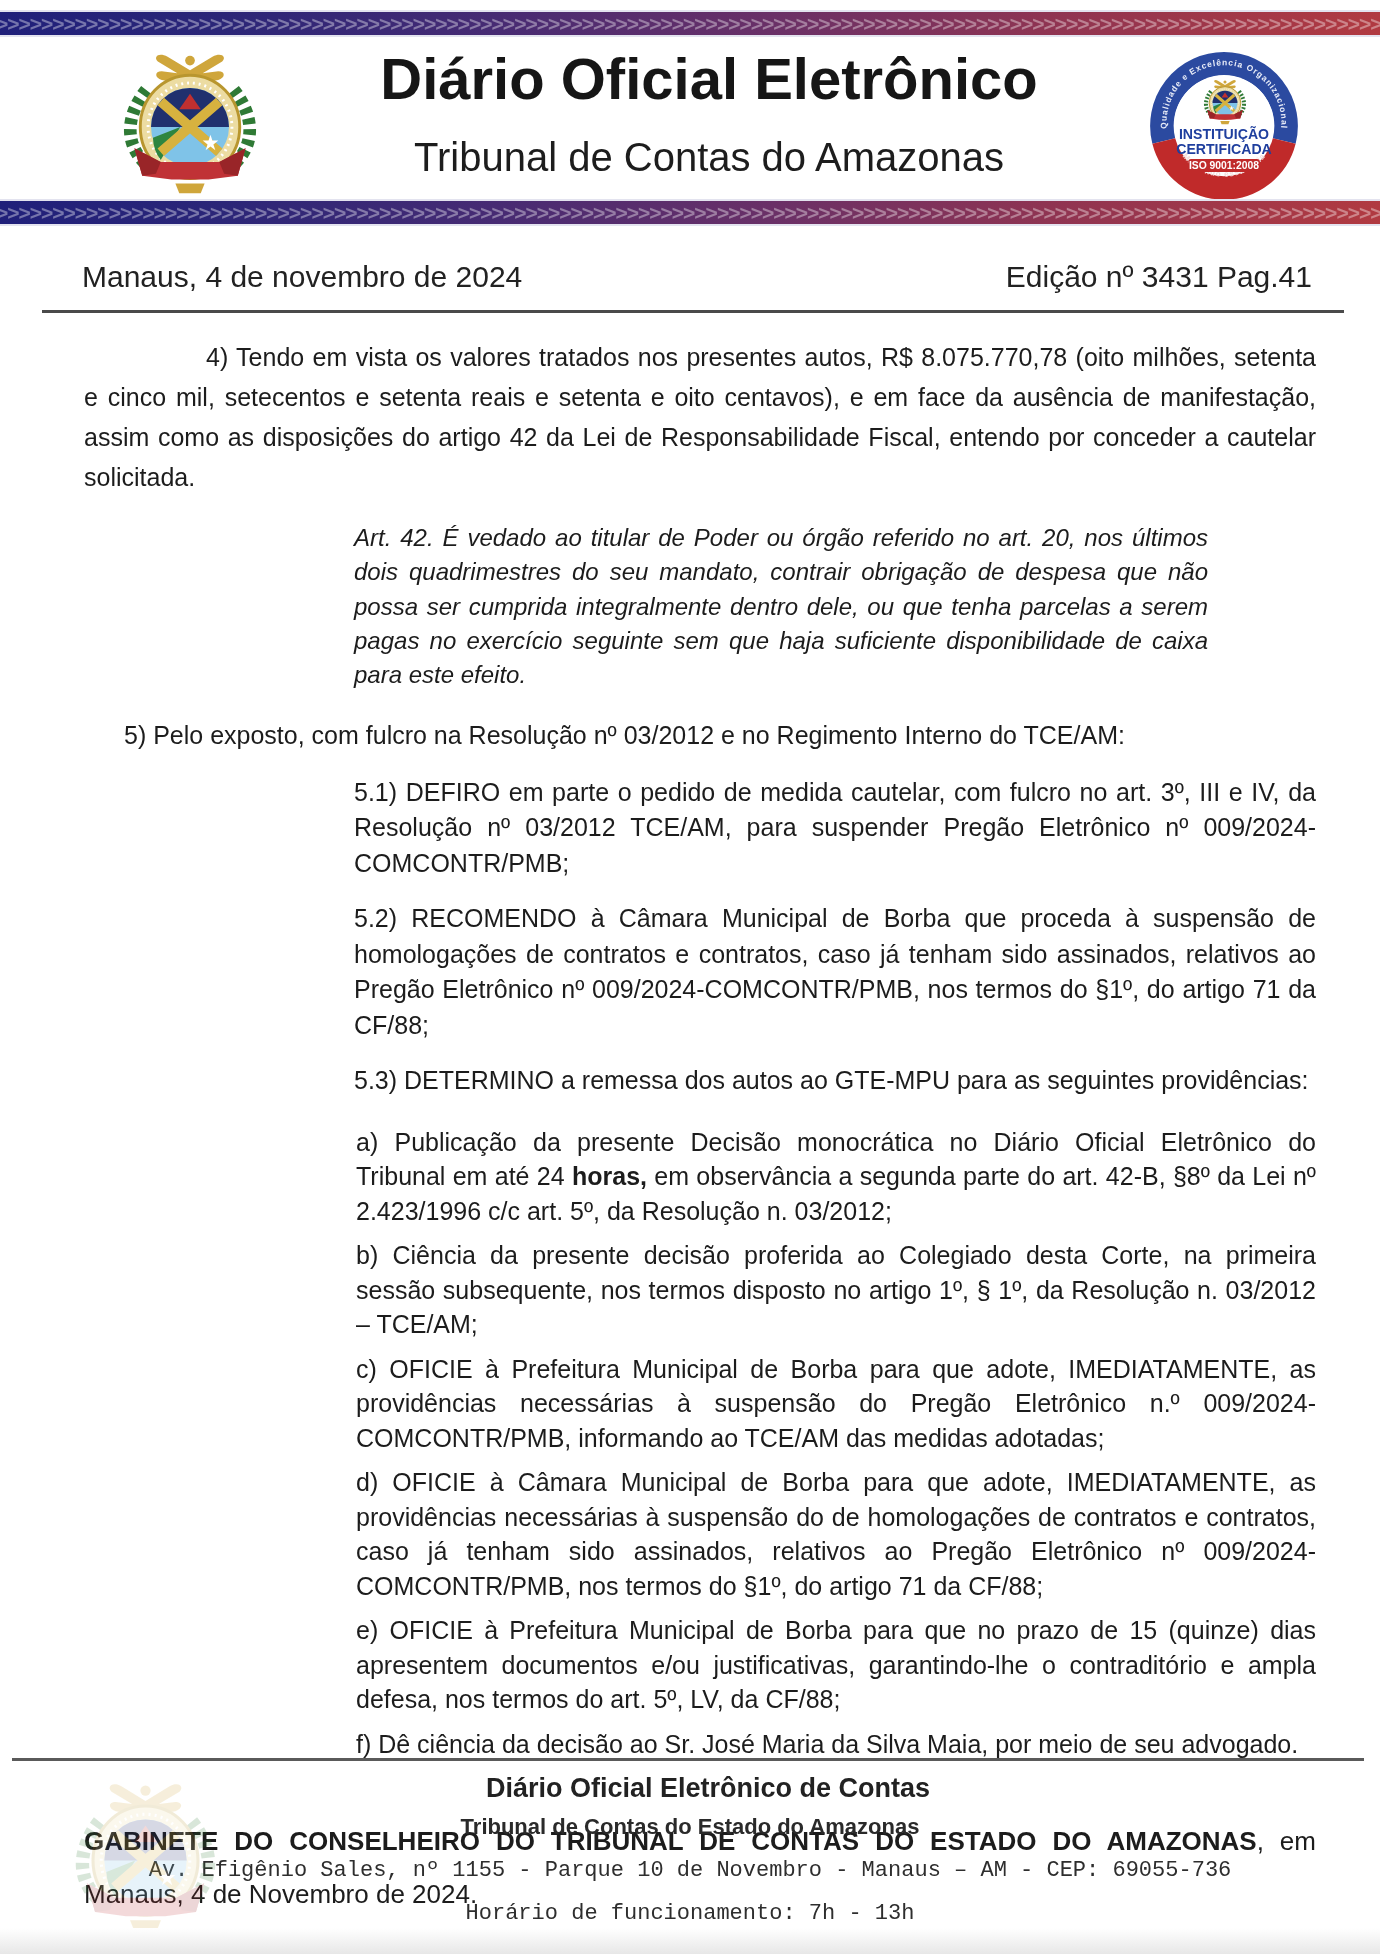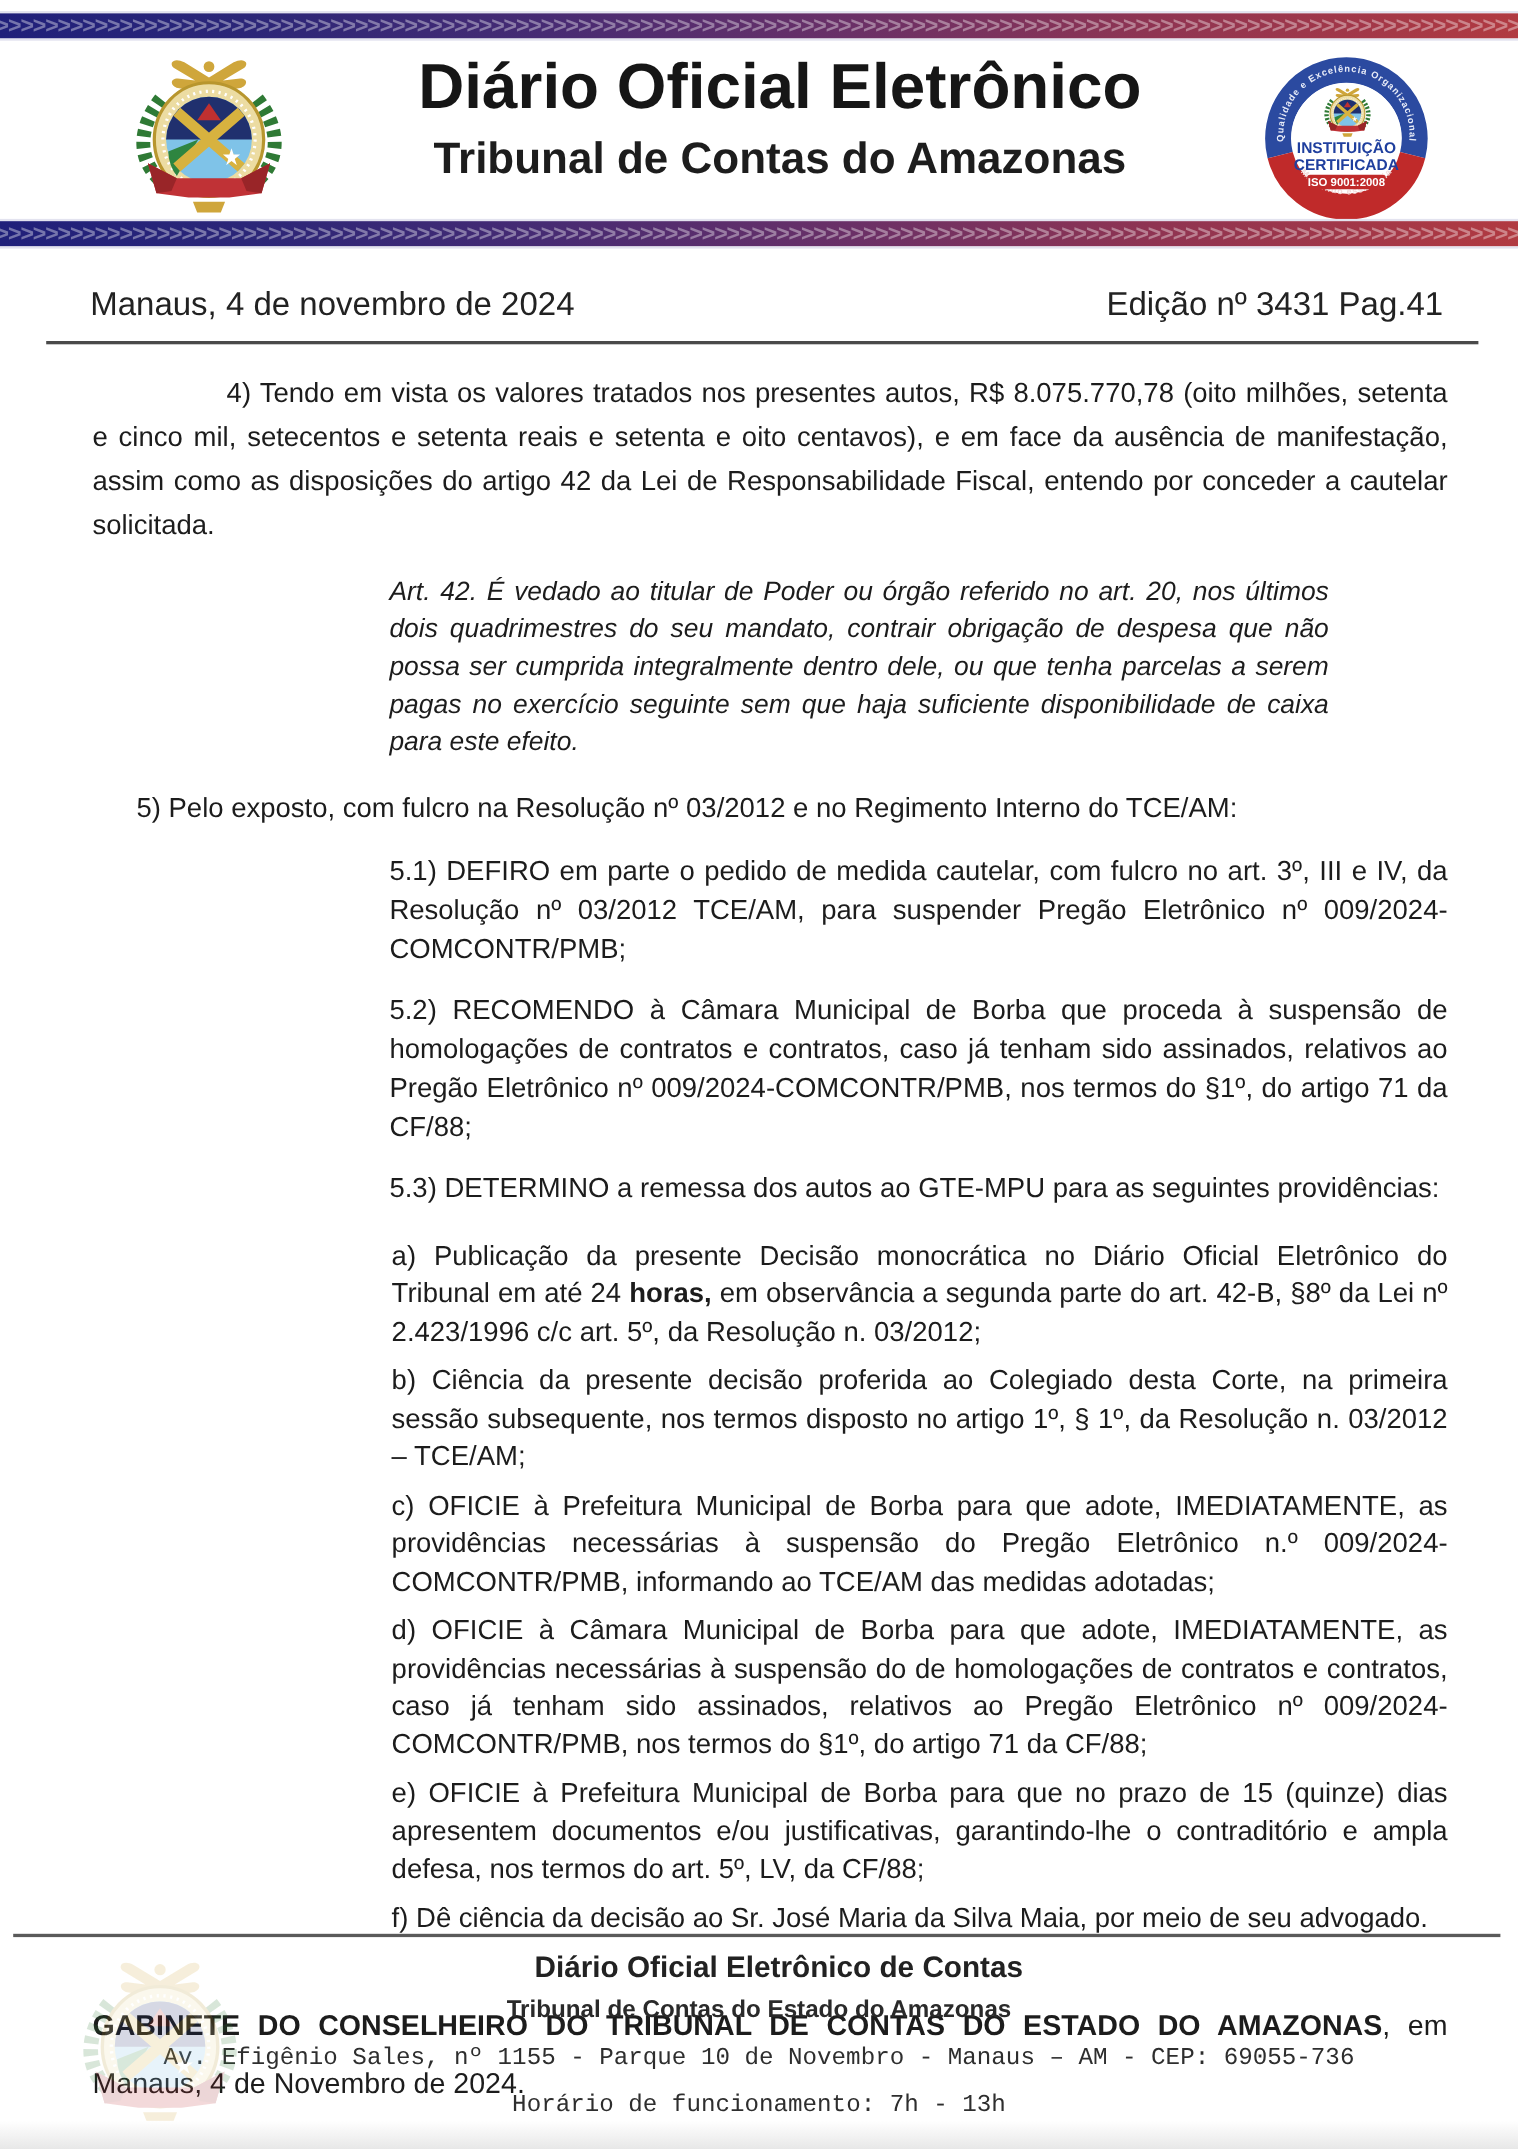--- a/index.html
+++ b/index.html
@@ -21,21 +21,21 @@
     white-space:nowrap; font-size:21px; font-weight:bold; line-height:1;
     letter-spacing:-1px; color:rgba(255,255,255,0.38); user-select:none;
   }
   .band-top { margin-top:10px; }
   .band-mid { margin-top:4px; }
 
   
   .masthead { display:flex; align-items:flex-start; justify-content:space-between; padding:8px 70px 6px 100px; height:158px; }
   .masthead .titles { text-align:center; flex:1; padding:0 10px; }
   .doe-title { font-size:58px; font-weight:bold; letter-spacing:0; color:#161616; }
-  .doe-sub { font-size:40px; color:#1d1d1d; margin-top:10px;font-weight:bold; }
+  .doe-sub { font-size:40px; color:#1d1d1d; margin-top:23px; }
   .emblem-box { width:180px; height:156px; flex:0 0 auto; }
   .badge-box { width:172px; height:160px; flex:0 0 auto; }
 
   
   .dateline { display:flex; justify-content:space-between; align-items:flex-end; padding:34px 68px 0 82px; font-size:30px; color:#222; }
   .rule { border:none; border-top:3px solid #4a4a4a; margin:16px 36px 0 42px; }
 
   
   .doc-body { padding:24px 64px 0 84px; font-size:25px; line-height:1.6; text-align:justify; }
   .p-indent4 { text-indent:122px; }

